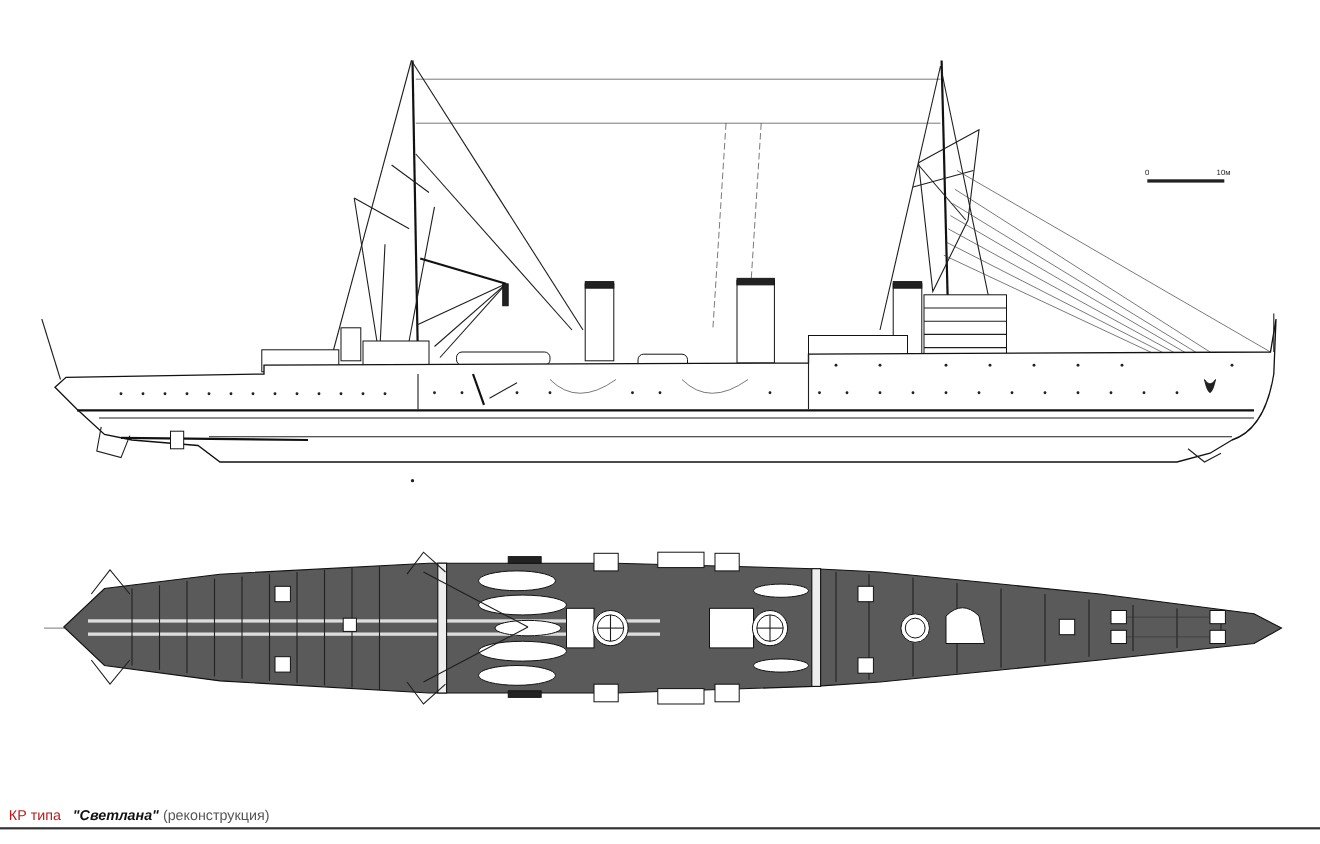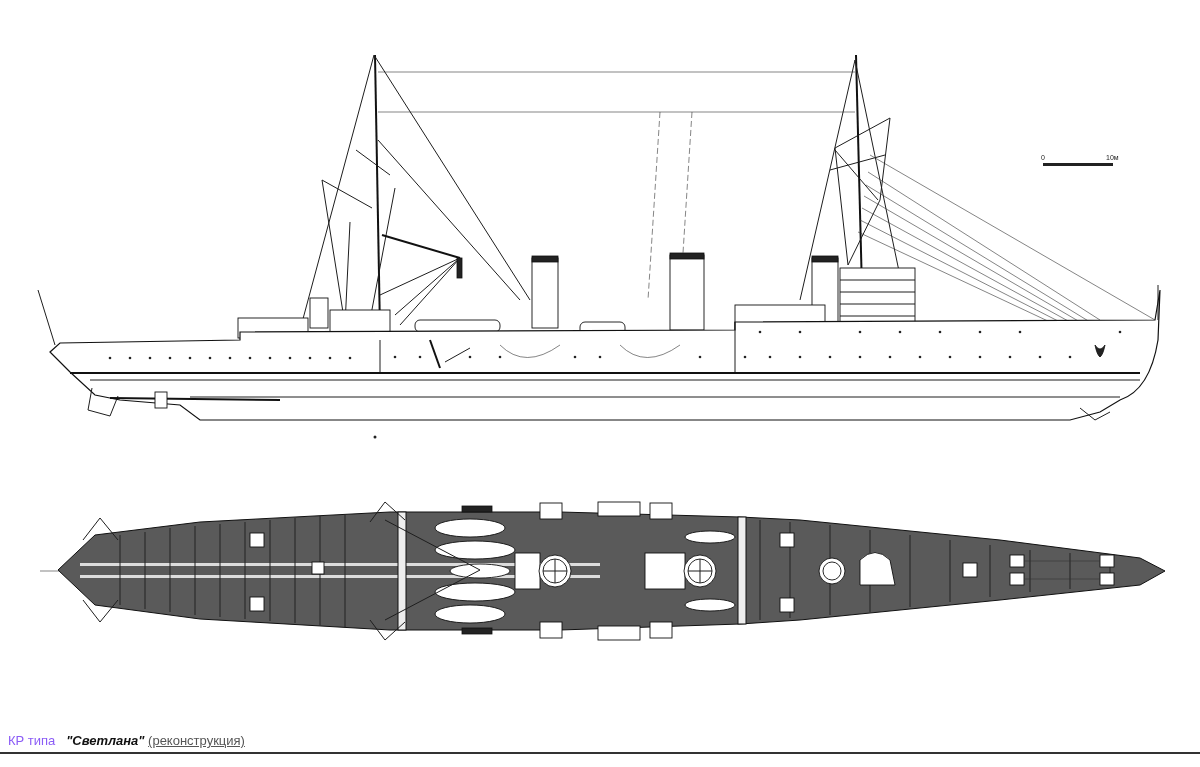--- a/index.html
+++ b/index.html
@@ -1,22 +1,22 @@
 <!DOCTYPE html>
 <html><head>
 <meta charset="utf-8">
 <style>
   html, body { margin: 0; padding: 0; background: #ffffff; }
   body { width: 1200px; height: 767px; position: relative; overflow: hidden;
          font-family: "Liberation Sans", sans-serif; color: #1a1a1a; }
   #drawing { position: absolute; left: 0; top: 0; width: 1200px; height: 767px; }
   .caption { position: absolute; left: 8px; top: 733px; font-size: 13px; color: #333; white-space: nowrap; }
   .caption .title { font-weight: bold; font-style: italic; color: #111; }
-  .caption .prefix { color: #8b5cf6; }
-  .caption .suffix { color: #555; text-decoration: underline; }
+  .caption .prefix { color: #b91c1c; }
+  .caption .suffix { color: #555; }
   .rule { position: absolute; left: 0; top: 752px; width: 1200px; height: 2px; background: #333; }
   .scale-label { position: absolute; font-size: 7px; color: #222; }
   .ln { stroke: #1e1e1e; fill: none; stroke-width: 1; }
   .thin { stroke: #333; fill: none; stroke-width: 0.6; }
   .thick { stroke: #111; fill: none; stroke-width: 2; }
   .hull { stroke: #111; fill: #fff; stroke-width: 1.2; }
   .deck { fill: #5a5a5a; stroke: #111; stroke-width: 1; }
   .white { fill: #fff; stroke: #111; stroke-width: 0.9; }
   .dark { fill: #222; stroke: #111; stroke-width: 0.8; }
   .port { fill: #222; }

